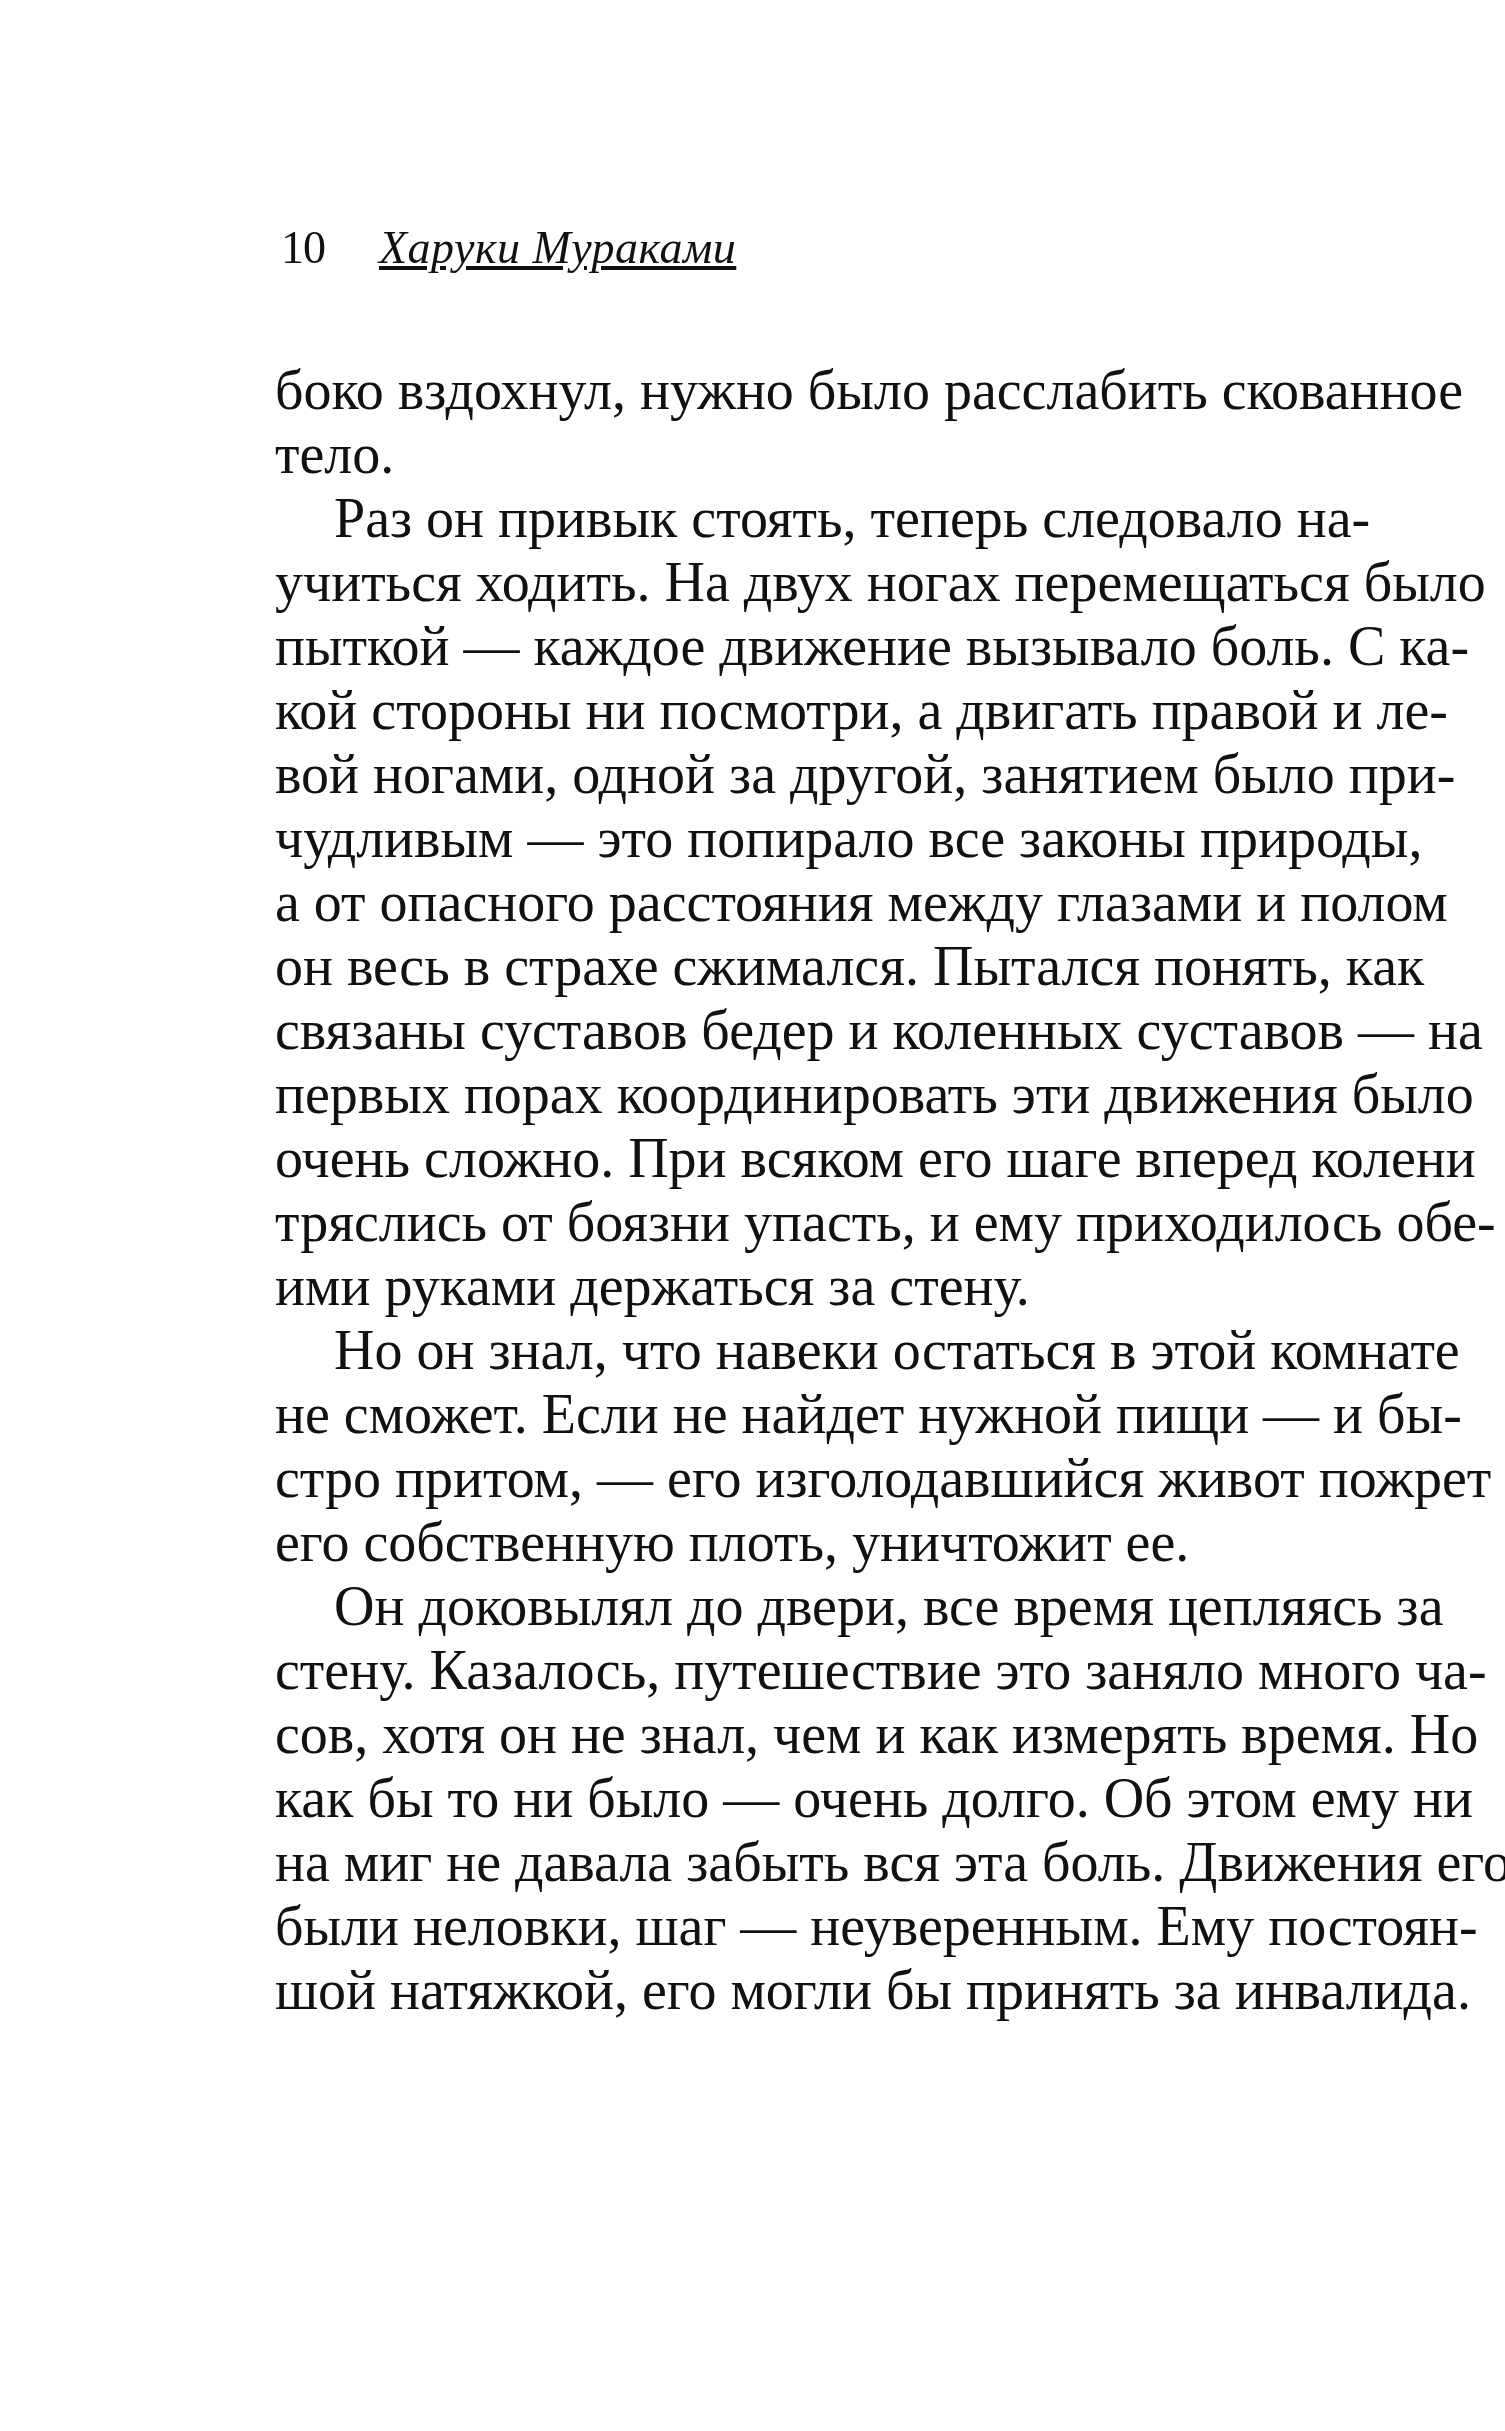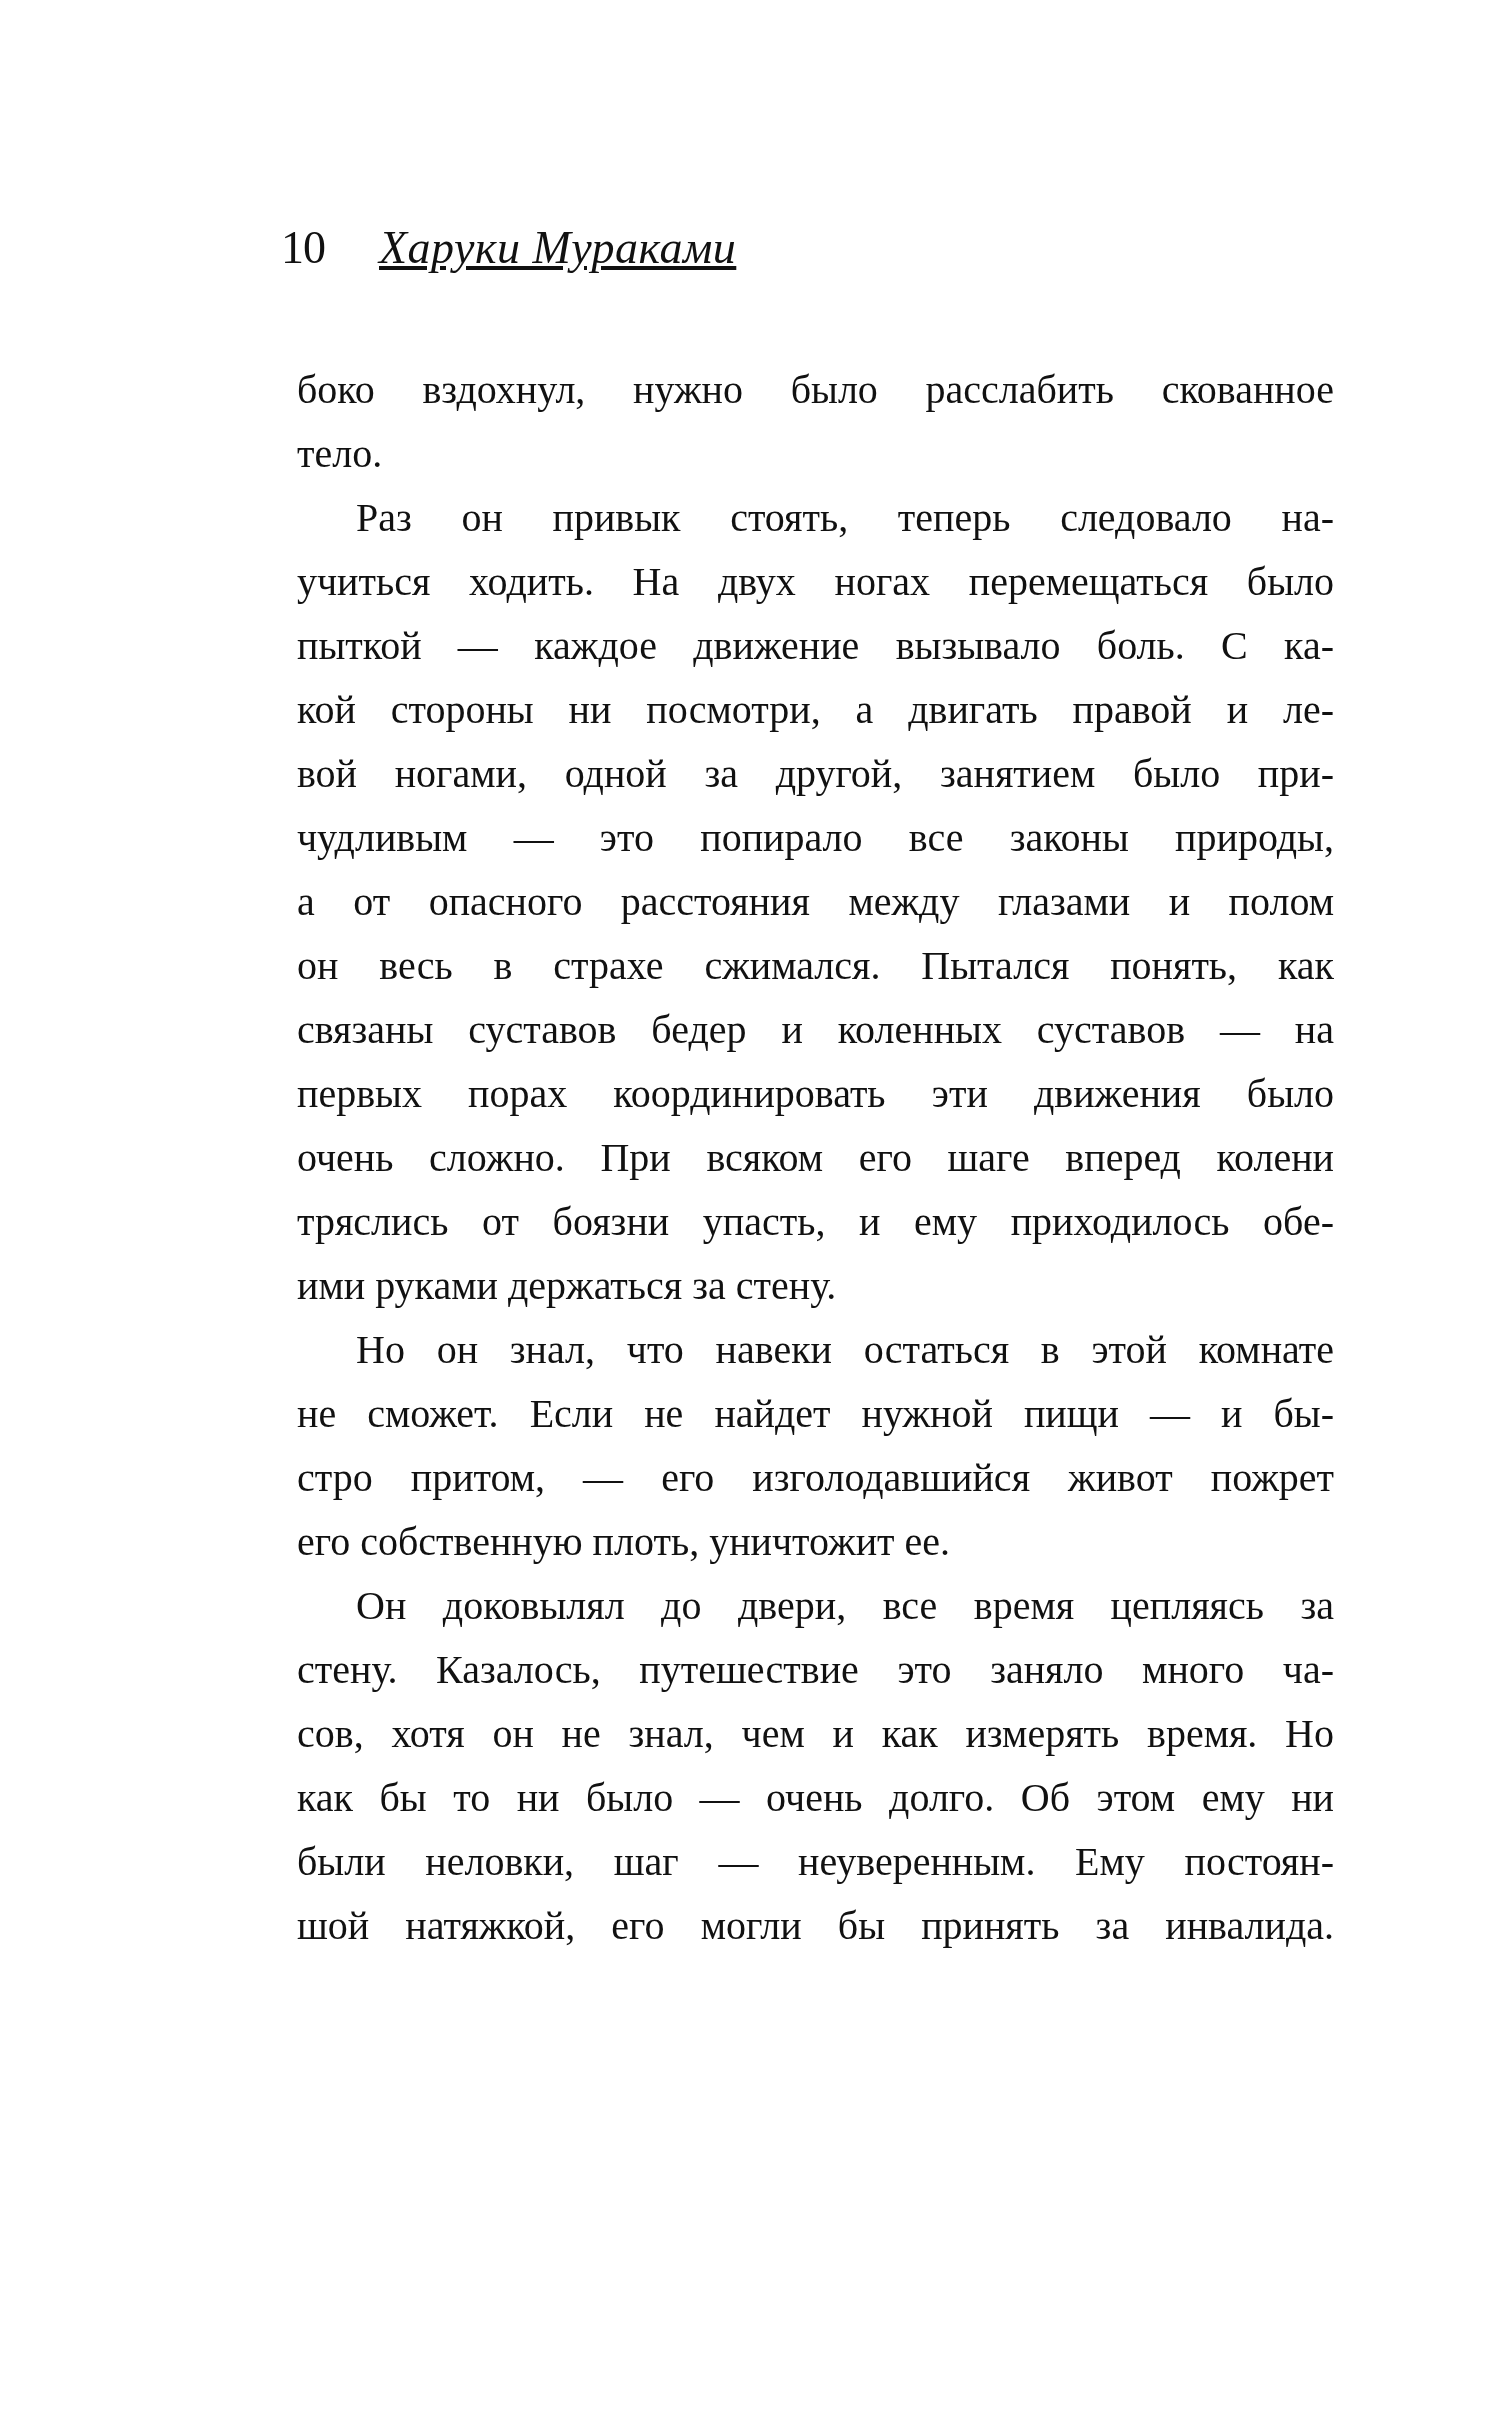--- a/index.html
+++ b/index.html
@@ -37,24 +37,24 @@
     width: 98px;
     letter-spacing: -1px;
   }
   .running-title {
     font-style: italic;
     letter-spacing: 0.5px;
     text-decoration: underline;
   }
   .body-text {
     position: absolute;
-    left: 297px;
+    left: 275px;
     top: 358px;
     width: 1037px;
-    font-size: 40px;
+    font-size: 56px;
     line-height: 64px;
   }
   .line {
     display: block;
     height: 64px;
     white-space: nowrap;
     text-align: justify;
     text-align-last: justify;
   }
   .line.last {
@@ -90,17 +90,18 @@
     <span class="line">тряслись от боязни упасть, и ему приходилось обе-</span>
     <span class="line last">ими руками держаться за стену.</span>
     <span class="line indent">Но он знал, что навеки остаться в этой комнате</span>
     <span class="line">не сможет. Если не найдет нужной пищи — и бы-</span>
     <span class="line">стро притом, — его изголодавшийся живот пожрет</span>
     <span class="line last">его собственную плоть, уничтожит ее.</span>
     <span class="line indent">Он доковылял до двери, все время цепляясь за</span>
     <span class="line">стену. Казалось, путешествие это заняло много ча-</span>
     <span class="line">сов, хотя он не знал, чем и как измерять время. Но</span>
     <span class="line">как бы то ни было — очень долго. Об этом ему ни</span>
+    <span class="line">на миг не давала забыть вся эта боль. Движения его</span>
     <span class="line">были неловки, шаг — неуверенным. Ему постоян-</span>
     <span class="line">шой натяжкой, его могли бы принять за инвалида.</span>
   </div>
 </div>
 
 
 </body></html>

